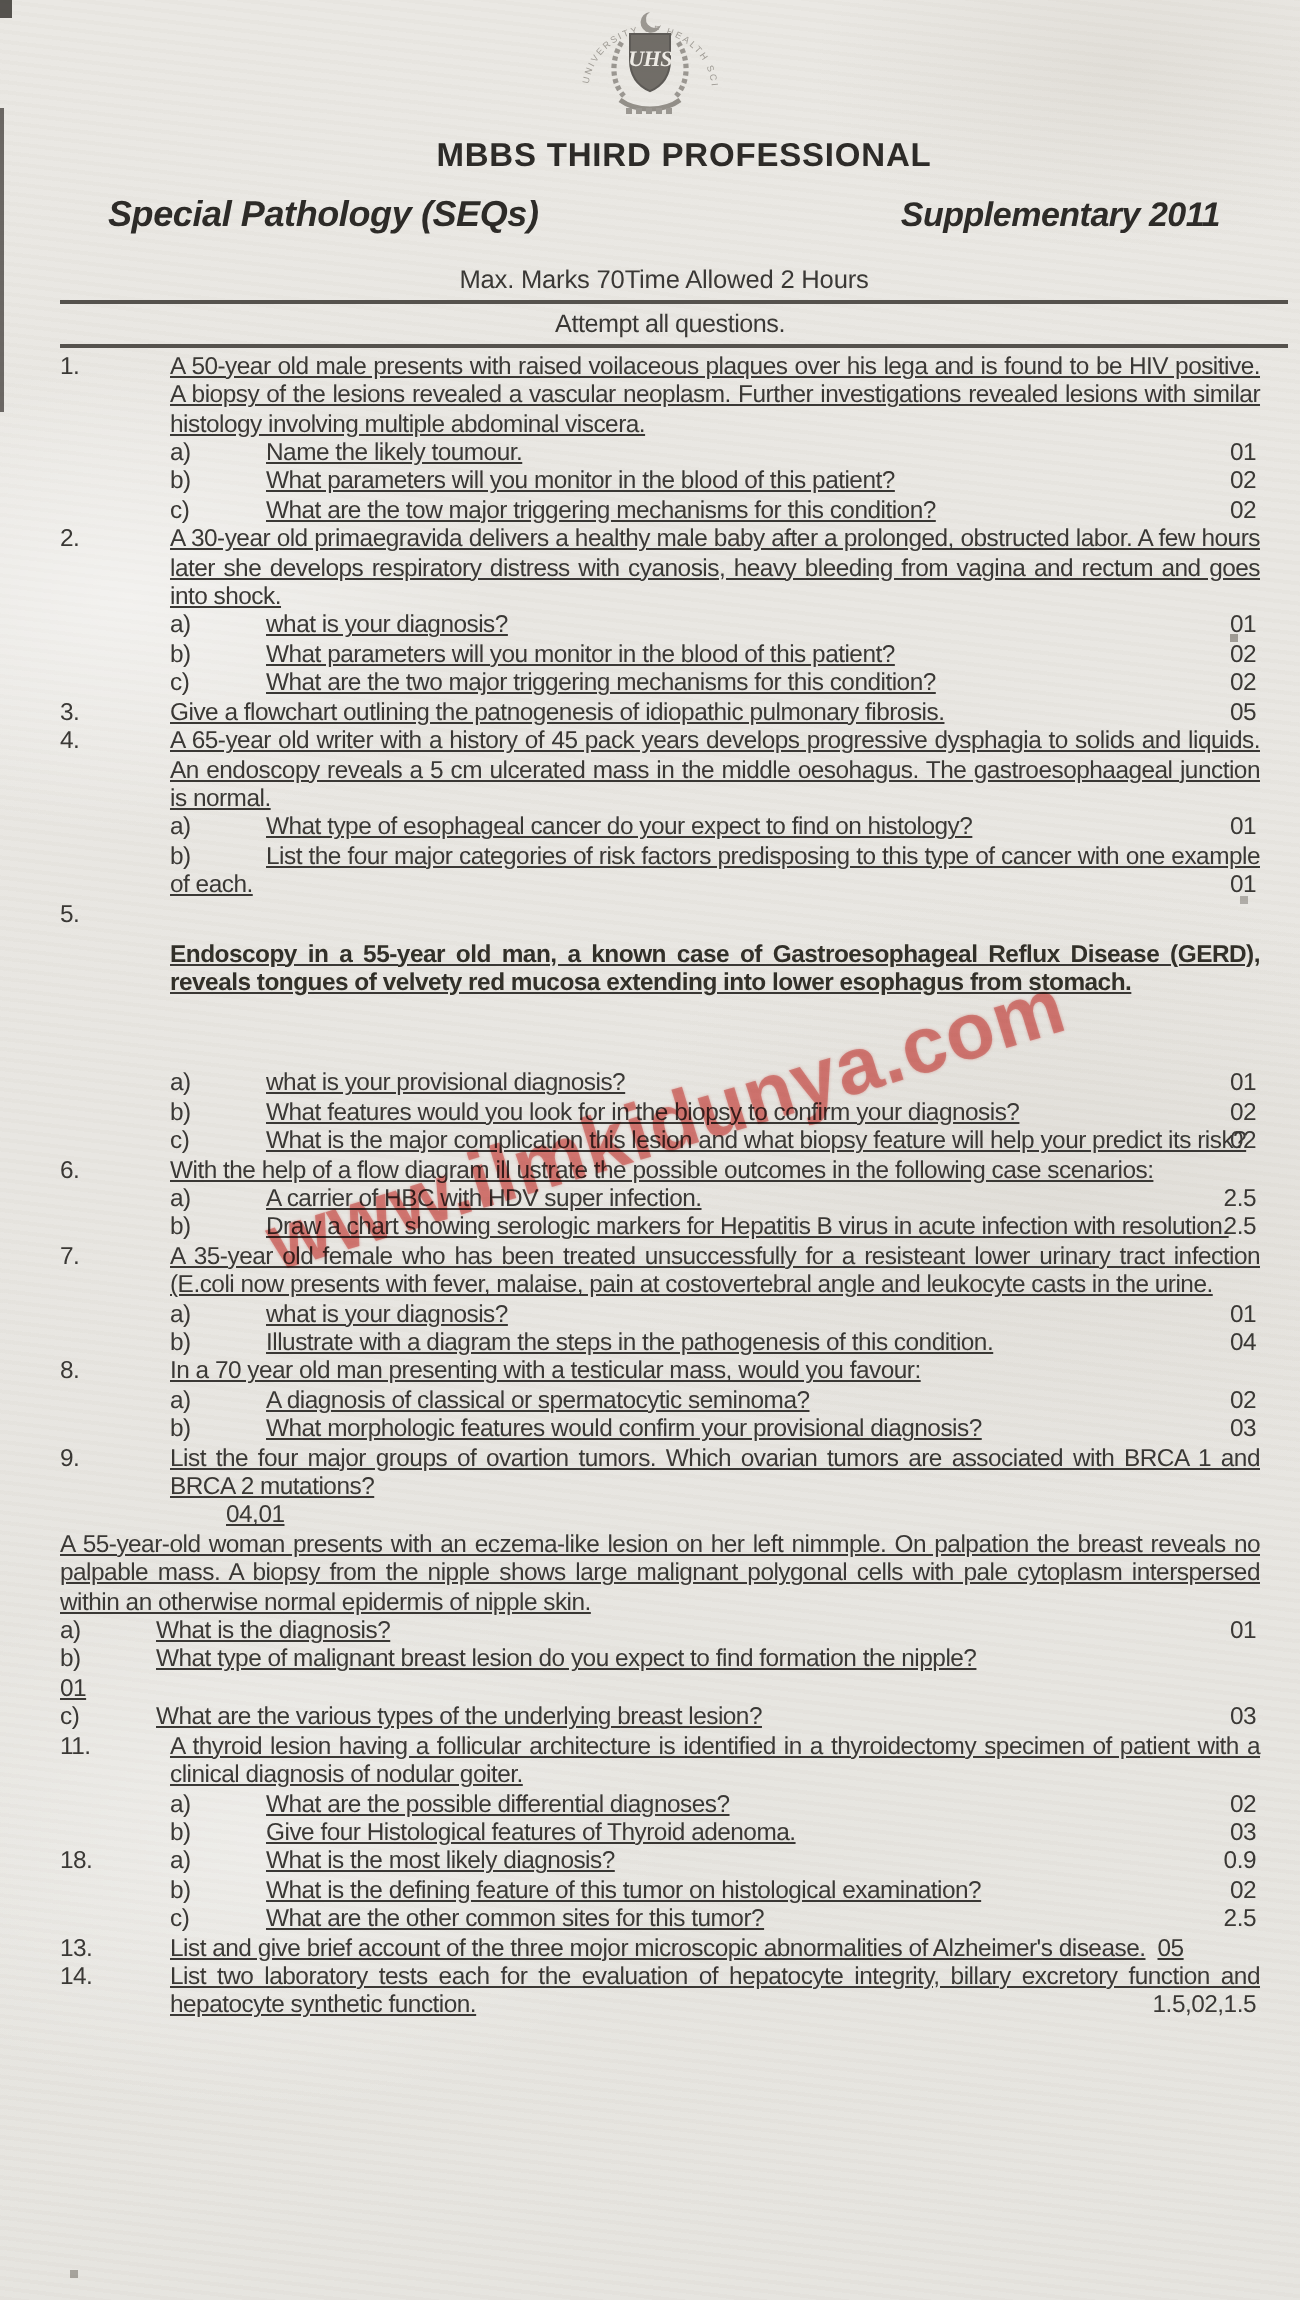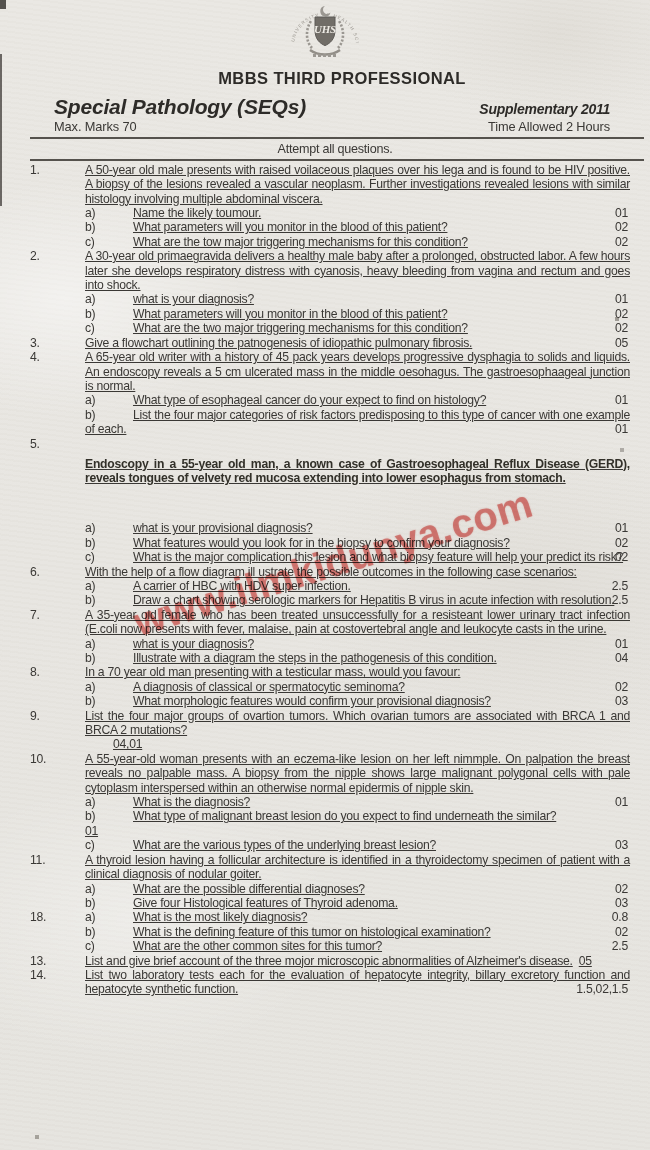--- a/index.html
+++ b/index.html
@@ -28,23 +28,23 @@
                621px 449px 0 1px rgba(70,64,56,.35),
                36px 1136px 0 1px rgba(70,64,56,.40);}
   
   .logo-wrap{padding-top:4px;text-align:center;height:58px;}
   .logo-wrap svg{opacity:.82;}
   .paper-title{
     margin:7px 0 0;text-align:center;transform:translateX(17px);
     font-size:16.5px;font-weight:700;letter-spacing:.4px;color:#2d2b28;line-height:19px;
   }
   .subject-row{display:flex;justify-content:space-between;align-items:baseline;margin:9px 40px 0 54px;}
-  .subject{font-size:21px;font-weight:700;font-style:italic;letter-spacing:-0.2px;color:#2d2b28;line-height:20px;}
-  .session{font-size:14px;font-weight:700;font-style:italic;color:#2d2b28;}
-  .marks-row{display:flex;justify-content:space-between;margin:3px 40px 0 54px;font-size:12.8px;letter-spacing:-0.1px;}
+  .subject{font-size:18px;font-weight:700;font-style:italic;letter-spacing:-0.2px;color:#2d2b28;line-height:20px;}
+  .session{font-size:17px;font-weight:700;font-style:italic;color:#2d2b28;}
+  .marks-row{display:flex;justify-content:center;margin:16px 40px 0 54px;font-size:12.8px;letter-spacing:-0.1px;}
   .rule{height:2px;background:#55524d;margin:0 6px 0 30px;}
   .rule.r1{margin-top:3px;}
   .instruction{text-align:center;padding:3px 0 2px;font-size:12.6px;margin-left:20px;}
   
   .questions{margin:2px 20px 0 30px;}
   .q{display:flex;}
   .qnum{flex:none;width:55px;}
   .qbody{flex:1;min-width:0;text-decoration:underline;}
   .intro{position:relative;text-align:justify;}
   .intro.emph{font-weight:600;color:#323029;margin-top:20px;}
@@ -177,40 +177,39 @@
         </div>
       </div>
       <div class="q">
         <div class="qnum">9.</div>
         <div class="qbody">
           <div class="intro">List the four major groups of ovartion tumors. Which ovarian tumors are associated with BRCA 1 and BRCA 2 mutations?</div>
           <div class="marks-line">04,01</div>
         </div>
       </div>
       <div class="q">
-        <div class="qnum">10.</div>
         <div class="qbody">
           <div class="intro">A 55-year-old woman presents with an eczema-like lesion on her left nimmple. On palpation the breast reveals no palpable mass. A biopsy from the nipple shows large malignant polygonal cells with pale cytoplasm interspersed within an otherwise normal epidermis of nipple skin.</div>
           <div class="part"><span class="plabel">a)</span><span class="ptext">What is the diagnosis?</span><span class="marks-abs">01</span></div>
-          <div class="part"><span class="plabel">b)</span><span class="ptext">What type of malignant breast lesion do you expect to find underneath the similar?</span><span class="marks-newline">01</span></div>
+          <div class="part"><span class="plabel">b)</span><span class="ptext">What type of malignant breast lesion do you expect to find formation the nipple?</span><span class="marks-newline">01</span></div>
           <div class="part"><span class="plabel">c)</span><span class="ptext">What are the various types of the underlying breast lesion?</span><span class="marks-abs">03</span></div>
         </div>
       </div>
       <div class="q">
         <div class="qnum">11.</div>
         <div class="qbody">
           <div class="intro">A thyroid lesion having a follicular architecture is identified in a thyroidectomy specimen of patient with a clinical diagnosis of nodular goiter.</div>
           <div class="part"><span class="plabel">a)</span><span class="ptext">What are the possible differential diagnoses?</span><span class="marks-abs">02</span></div>
           <div class="part"><span class="plabel">b)</span><span class="ptext">Give four Histological features of Thyroid adenoma.</span><span class="marks-abs">03</span></div>
         </div>
       </div>
       <div class="q">
         <div class="qnum">18.</div>
         <div class="qbody">
-          <div class="part"><span class="plabel">a)</span><span class="ptext">What is the most likely diagnosis?</span><span class="marks-abs">0.8</span></div>
+          <div class="part"><span class="plabel">a)</span><span class="ptext">What is the most likely diagnosis?</span><span class="marks-abs">0.9</span></div>
           <div class="part"><span class="plabel">b)</span><span class="ptext">What is the defining feature of this tumor on histological examination?</span><span class="marks-abs">02</span></div>
           <div class="part"><span class="plabel">c)</span><span class="ptext">What are the other common sites for this tumor?</span><span class="marks-abs">2.5</span></div>
         </div>
       </div>
       <div class="q">
         <div class="qnum">13.</div>
         <div class="qbody">
           <div class="intro">List and give brief account of the three mojor microscopic abnormalities of Alzheimer's disease.<span class="inline-marks">05</span></div>
         </div>
       </div>

